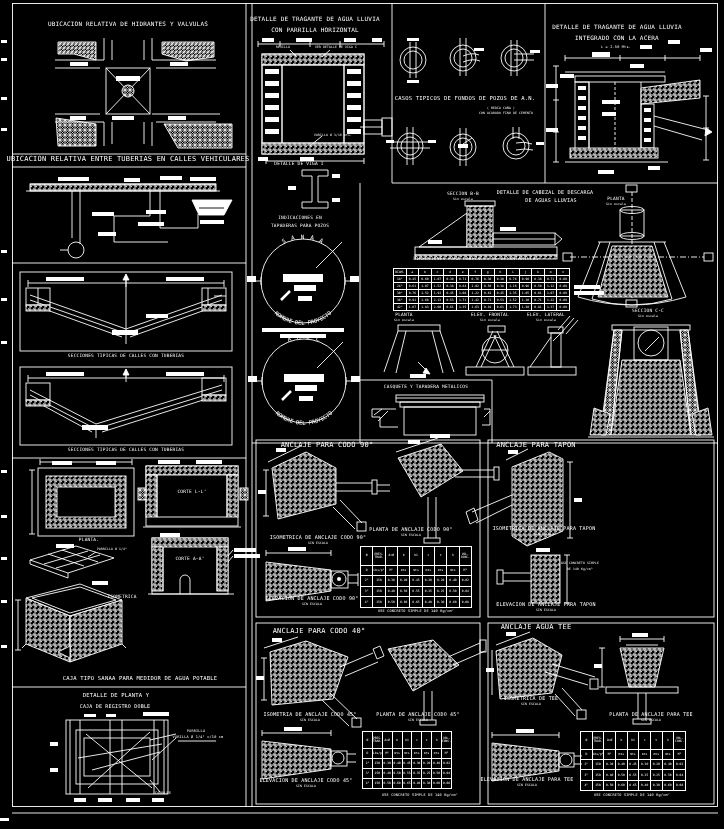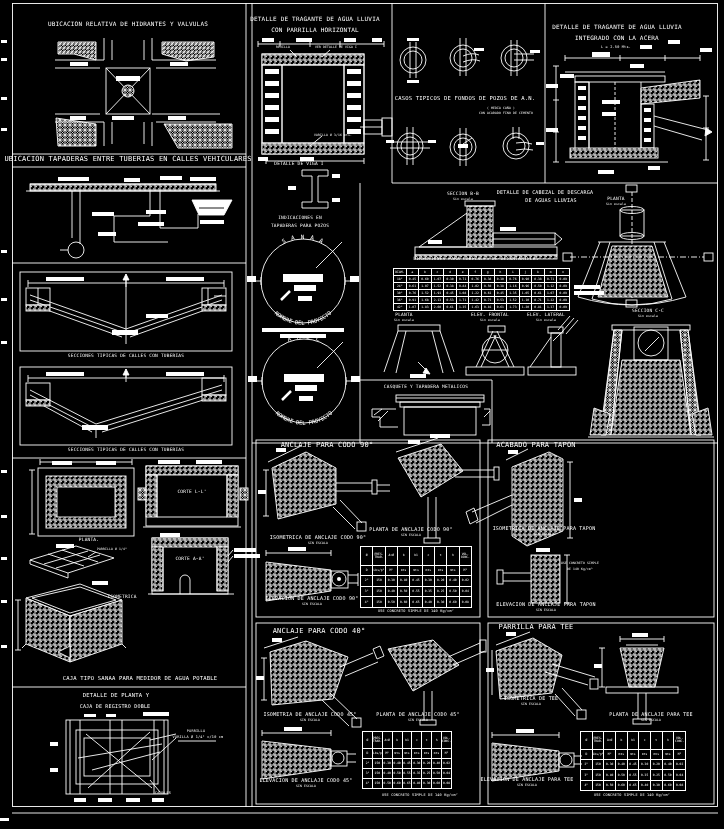--- a/index.html
+++ b/index.html
@@ -494,21 +494,21 @@
     <g fill="#fff" stroke="none" font-family="DejaVu Sans Mono, monospace">
       <text font-size="6" letter-spacing="1"><textPath href="#tp1" startOffset="50%" text-anchor="middle">S A N A A</textPath></text>
       <text font-size="5.5"><textPath href="#tp2" startOffset="50%" text-anchor="middle">NOMBRE DEL PROYECTO</textPath></text>
       <text font-size="6" letter-spacing="1"><textPath href="#tp3" startOffset="50%" text-anchor="middle">A M D C</textPath></text>
       <text font-size="5.5"><textPath href="#tp4" startOffset="50%" text-anchor="middle">NOMBRE DEL PROYECTO</textPath></text>
     </g>
   </g>
 </svg>
 
 <div class="lbl s6" style="left:128px;top:21px">UBICACION RELATIVA DE HIDRANTES Y VALVULAS</div>
-<div class="lbl s7" style="left:128px;top:156px">UBICACION TAPADERAS ENTRE TUBERIAS EN CALLES VEHICULARES</div>
+<div class="lbl s7" style="left:128px;top:156px">UBICACION RELATIVA ENTRE TUBERIAS EN CALLES VEHICULARES</div>
 <div class="lbl s45" style="left:126px;top:354px">SECCIONES TIPICAS DE CALLES CON TUBERIAS</div>
 <div class="lbl s45" style="left:126px;top:448px">SECCIONES TIPICAS DE CALLES CON TUBERIAS</div>
 
 <div class="lbl s45" style="left:89px;top:538px">PLANTA.</div>
 <div class="lbl s45" style="left:192px;top:490px">CORTE L-L'</div>
 <div class="lbl s45" style="left:190px;top:557px">CORTE A-A'</div>
 <div class="lbl s45" style="left:122px;top:595px">ISOMETRICA</div>
 <div class="lbl s3" style="left:112px;top:548px">PARRILLA Ø 1/4"</div>
 <div class="lbl s55" style="left:140px;top:676px">CAJA TIPO SANAA PARA MEDIDOR DE AGUA POTABLE</div>
 
@@ -556,38 +556,38 @@
 
 <div class="lbl s7" style="left:327px;top:442px">ANCLAJE PARA CODO 90°</div>
 <div class="lbl s5" style="left:318px;top:535px">ISOMETRICA DE ANCLAJE CODO 90°</div>
 <div class="lbl s3" style="left:318px;top:542px">SIN ESCALA</div>
 <div class="lbl s5" style="left:411px;top:527px">PLANTA DE ANCLAJE CODO 90°</div>
 <div class="lbl s3" style="left:411px;top:534px">SIN ESCALA</div>
 <div class="lbl s5" style="left:312px;top:596px">ELEVACION DE ANCLAJE CODO 90°</div>
 <div class="lbl s3" style="left:312px;top:603px">SIN ESCALA</div>
 <div class="lbl s35" style="left:416px;top:610px">USE CONCRETO SIMPLE DE 140 Kg/cm²</div>
 
-<div class="lbl s7" style="left:536px;top:442px">ACABADO PARA TAPON</div>
+<div class="lbl s7" style="left:536px;top:442px">ANCLAJE PARA TAPON</div>
 <div class="lbl s5" style="left:544px;top:526px">ISOMETRICA DE ANCLAJE PARA TAPON</div>
 <div class="lbl s3" style="left:544px;top:533px">SIN ESCALA</div>
 <div class="lbl s3" style="left:580px;top:562px">USE CONCRETO SIMPLE</div>
 <div class="lbl s3" style="left:580px;top:568px">DE 140 Kg/cm²</div>
 <div class="lbl s5" style="left:546px;top:602px">ELEVACION DE ANCLAJE PARA TAPON</div>
 <div class="lbl s3" style="left:546px;top:609px">SIN ESCALA</div>
 
 <div class="lbl s7" style="left:319px;top:628px">ANCLAJE PARA CODO 40°</div>
 <div class="lbl s5" style="left:310px;top:712px">ISOMETRIA DE ANCLAJE CODO 45°</div>
 <div class="lbl s3" style="left:310px;top:719px">SIN ESCALA</div>
 <div class="lbl s5" style="left:418px;top:712px">PLANTA DE ANCLAJE CODO 45°</div>
 <div class="lbl s3" style="left:418px;top:719px">SIN ESCALA</div>
 <div class="lbl s5" style="left:306px;top:778px">ELEVACION DE ANCLAJE CODO 45°</div>
 <div class="lbl s3" style="left:306px;top:785px">SIN ESCALA</div>
 <div class="lbl s35" style="left:420px;top:794px">USE CONCRETO SIMPLE DE 140 Kg/cm²</div>
 
-<div class="lbl s7" style="left:536px;top:624px">PARRILLA PARA TEE</div>
+<div class="lbl s7" style="left:536px;top:624px">ANCLAJE AGUA TEE</div>
 <div class="lbl s5" style="left:531px;top:696px">ISOMETRICA DE TEE</div>
 <div class="lbl s3" style="left:531px;top:703px">SIN ESCALA</div>
 <div class="lbl s5" style="left:651px;top:712px">PLANTA DE ANCLAJE PARA TEE</div>
 <div class="lbl s3" style="left:651px;top:719px">SIN ESCALA</div>
 <div class="lbl s5" style="left:527px;top:777px">ELEVACION DE ANCLAJE PARA TEE</div>
 <div class="lbl s3" style="left:527px;top:784px">SIN ESCALA</div>
 <div class="lbl s35" style="left:632px;top:794px">USE CONCRETO SIMPLE DE 140 Kg/cm²</div>
 
 <table class="dtab" style="left:393px;top:268px;width:177px;height:43px">
       <tbody>

